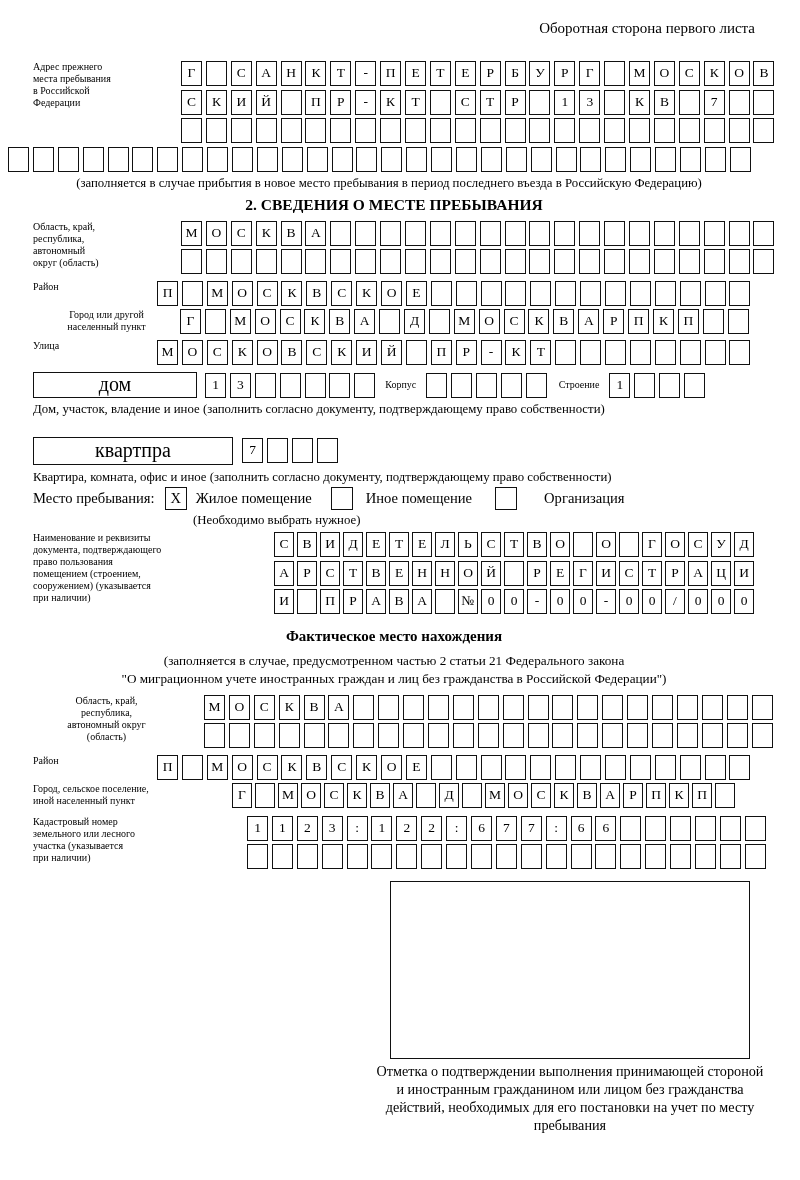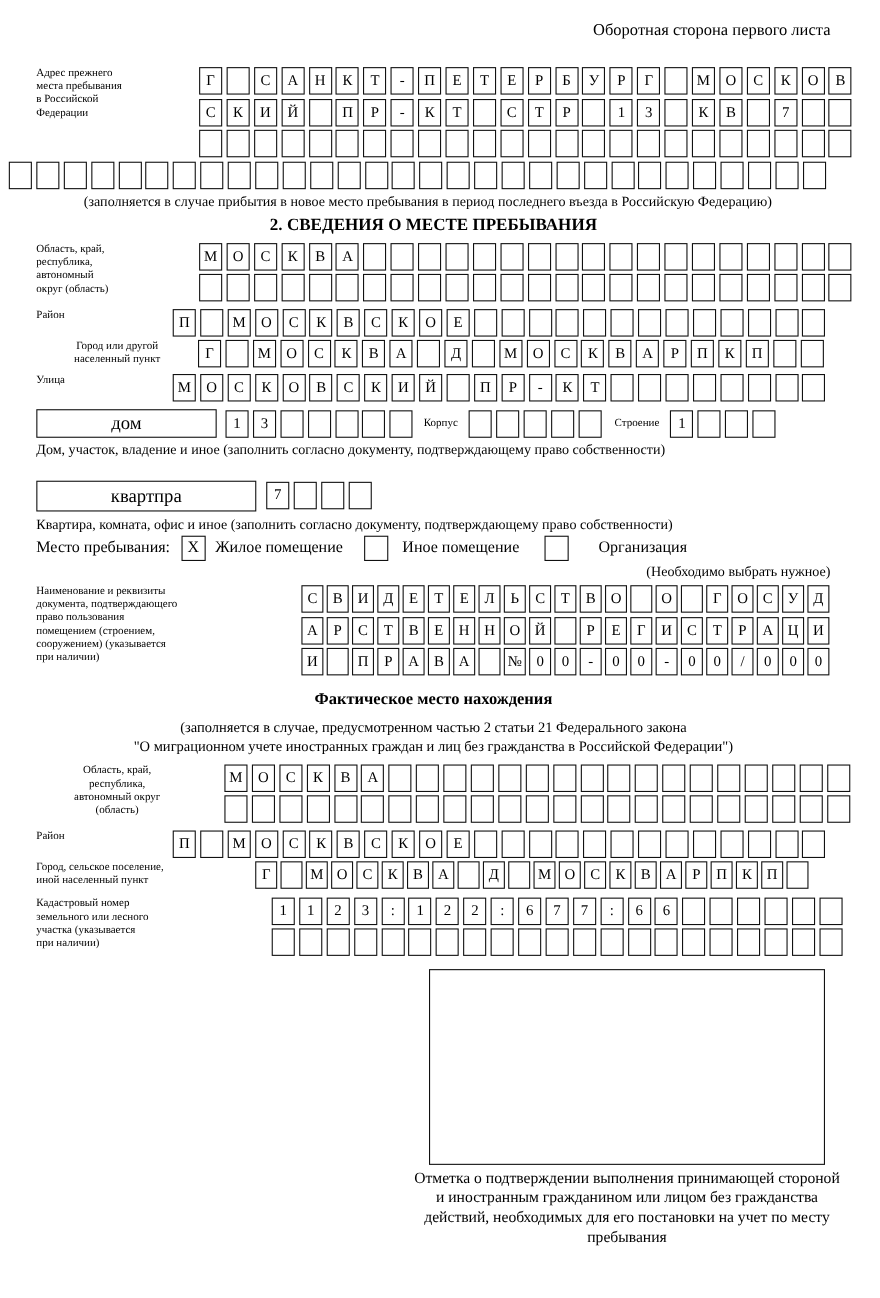--- a/index.html
+++ b/index.html
@@ -19,21 +19,21 @@
     border:1.6px solid #111;margin-right:3.9px;text-align:center;
     font-size:13.5px;line-height:21px;vertical-align:top;overflow:hidden;
   }
   .tight .cell{ width:20px;margin-right:3px; }
   .fullrow{ margin-left:-25px;margin-top:0.5px; }
   .note{ font-size:12.8px;line-height:1.2; }
   .center{ text-align:center; }
   .sechead{ text-align:center;font-weight:bold;font-size:15.5px;margin:5px 0 7px 0; }
   .smallbox{
     box-sizing:border-box;border:1.6px solid #111;height:26px;flex:none;
-    text-align:center;font-size:17px;line-height:23px;
+    text-align:center;font-size:20px;line-height:23px;
   }
   .cb{
     display:inline-block;box-sizing:border-box;width:22px;height:23px;flex:none;
     border:1.6px solid #111;text-align:center;font-size:14.5px;line-height:20px;
   }
   .mesto-row{ display:flex;align-items:center;font-size:14.6px;margin-top:2px; }
   .stampbox{ width:360px;height:178px;border:1.8px solid #111;box-sizing:border-box;margin-left:357px;margin-top:8px; }
   .stampcap{ width:392px;margin-left:341px;text-align:center;font-size:14.2px;line-height:1.26;margin-top:4px; }
   .factnotes{ font-size:13.2px;line-height:1.4; }
 </style>
@@ -105,21 +105,21 @@
 
   <div class="mesto-row">
     <span>Место пребывания:</span>
     <span class="cb" style="margin-left:10px;">X</span>
     <span style="margin-left:9px;">Жилое помещение</span>
     <span class="cb" style="margin-left:19px;"></span>
     <span style="margin-left:13px;">Иное помещение</span>
     <span class="cb" style="margin-left:23px;"></span>
     <span style="margin-left:27px;">Организация</span>
   </div>
-  <div class="note" style="margin:3px 0 4px 160px;text-align:right;">(Необходимо выбрать нужное)</div>
+  <div class="note" style="margin:3px 0 4px 160px;">(Необходимо выбрать нужное)</div>
 
   <div class="frow" style="margin-top:4px;">
     <div class="label w217">Наименование и реквизиты
 документа, подтверждающего
 право пользования
 помещением (строением,
 сооружением) (указывается
 при наличии)</div>
     <div class="cellcol tight">
       <div class="cells"><span class="cell">С</span><span class="cell">В</span><span class="cell">И</span><span class="cell">Д</span><span class="cell">Е</span><span class="cell">Т</span><span class="cell">Е</span><span class="cell">Л</span><span class="cell">Ь</span><span class="cell">С</span><span class="cell">Т</span><span class="cell">В</span><span class="cell">О</span><span class="cell"></span><span class="cell">О</span><span class="cell"></span><span class="cell">Г</span><span class="cell">О</span><span class="cell">С</span><span class="cell">У</span><span class="cell">Д</span></div>

